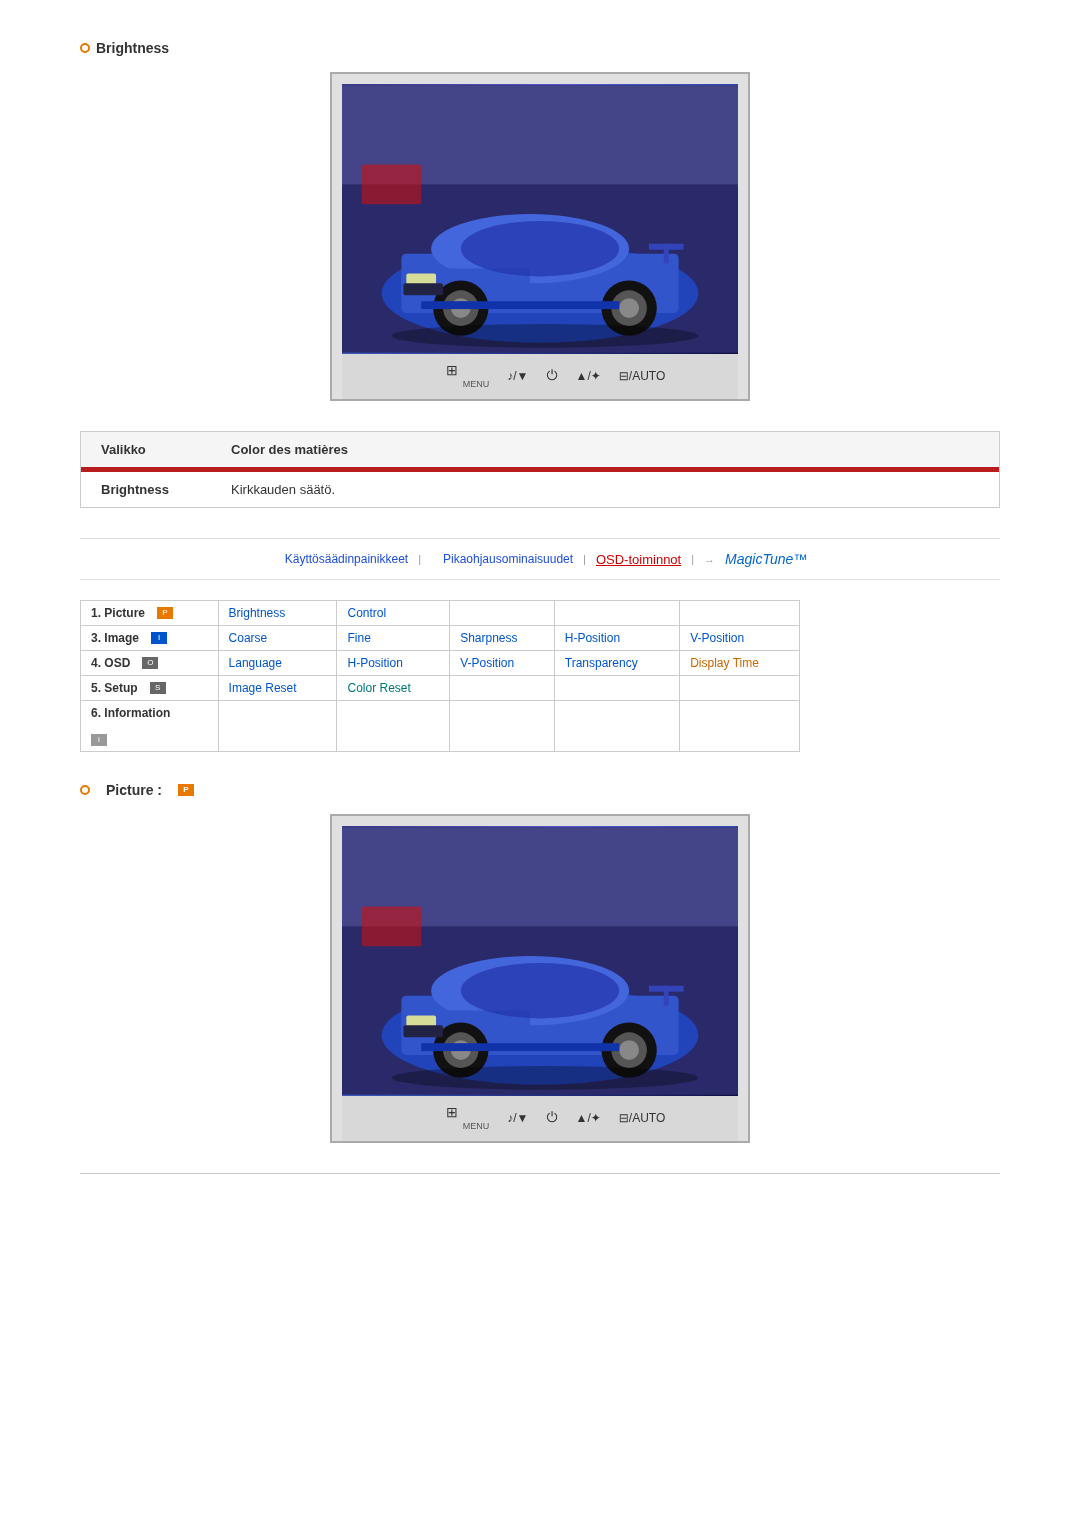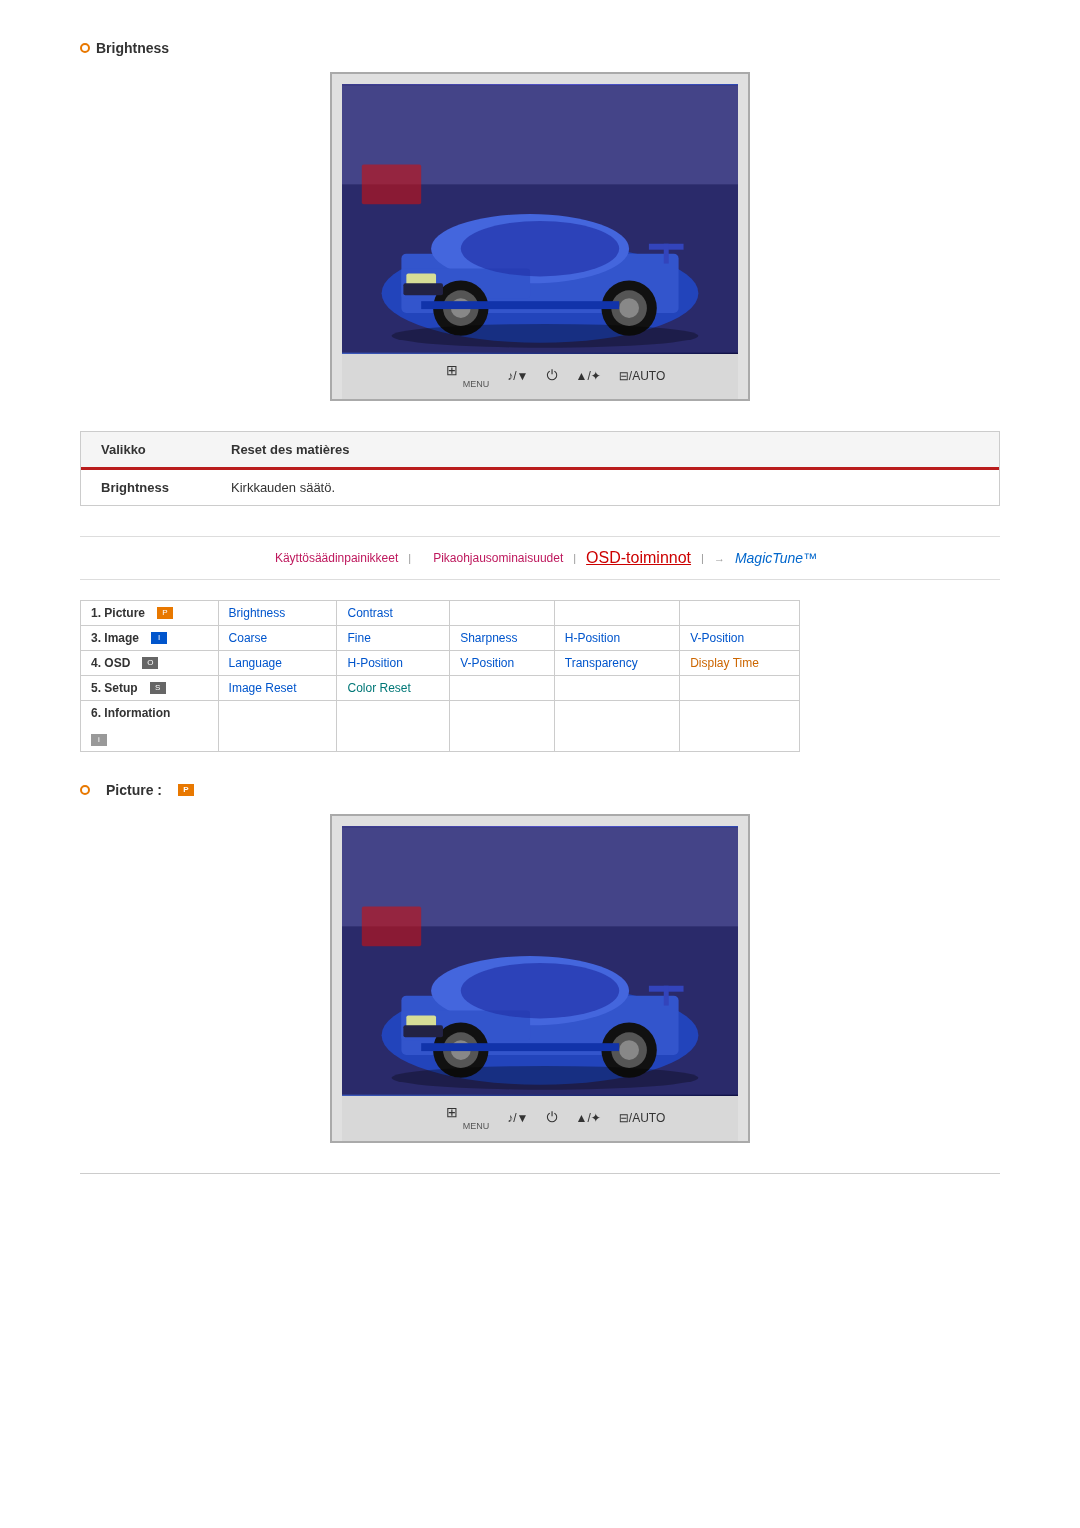--- a/index.html
+++ b/index.html
@@ -94,21 +94,21 @@
       font-size: 13px;
       font-weight: bold;
       border-bottom: 1px solid #ddd;
     }
     .info-table td {
       padding: 10px 20px;
       font-size: 13px;
       vertical-align: top;
     }
     .info-table tr:first-child td, .info-table tr:first-child th {
-      border-bottom: 3px solid #b91c1c;
+      border-bottom: 5px solid #b91c1c;
     }
     .info-label {
       font-weight: bold;
       white-space: nowrap;
       width: 130px;
     }
 
     
     .nav-bar {
       display: flex;
@@ -119,27 +119,27 @@
       font-size: 12px;
       border-top: 1px solid #ddd;
       border-bottom: 1px solid #ddd;
       margin: 10px 0 20px 0;
     }
     .nav-separator {
       color: #999;
       font-size: 11px;
     }
     .nav-link {
-      color: #be185d;
+      color: #1d4ed8;
       font-size: 12px;
       padding-left: 12px;
     }
     .nav-link-highlight {
       color: #cc0000;
-      font-size: 16px;
+      font-size: 13px;
       text-decoration: underline;
     }
     .nav-brand {
       color: #0066cc;
       font-size: 14px;
       font-style: italic;
     }
 
     
     .osd-table {
@@ -269,21 +269,21 @@
         <span class="ctrl-icon" style="font-size:12px;">⊟/AUTO</span>
       </span>
     </div>
   </div>
 
   <div class="info-table-wrapper" style="margin-top:30px;">
     <table class="info-table">
       <tbody>
           <tr>
         <th>Valikko</th>
-        <th>Reset des matières</th>
+        <th>Color des matières</th>
       </tr>
       <tr>
         <td class="info-label">Brightness</td>
         <td>Kirkkauden säätö.</td>
       </tr>
     </tbody>
       </table>
   </div>
 
   <div class="nav-bar">
@@ -300,21 +300,21 @@
   <table class="osd-table">
     <tbody>
         <tr>
       <td>
         <div class="osd-menu-item">
           <span style="font-weight:bold;">1. Picture</span>
           <span class="menu-icon menu-icon-orange">P</span>
         </div>
       </td>
       <td><span class="osd-link">Brightness</span></td>
-      <td><span class="osd-link">Contrast</span></td>
+      <td><span class="osd-link">Control</span></td>
       <td></td>
       <td></td>
       <td></td>
     </tr>
     <tr>
       <td>
         <div class="osd-menu-item">
           <span style="font-weight:bold;">3. Image</span>
           <span class="menu-icon menu-icon-blue">I</span>
         </div>

